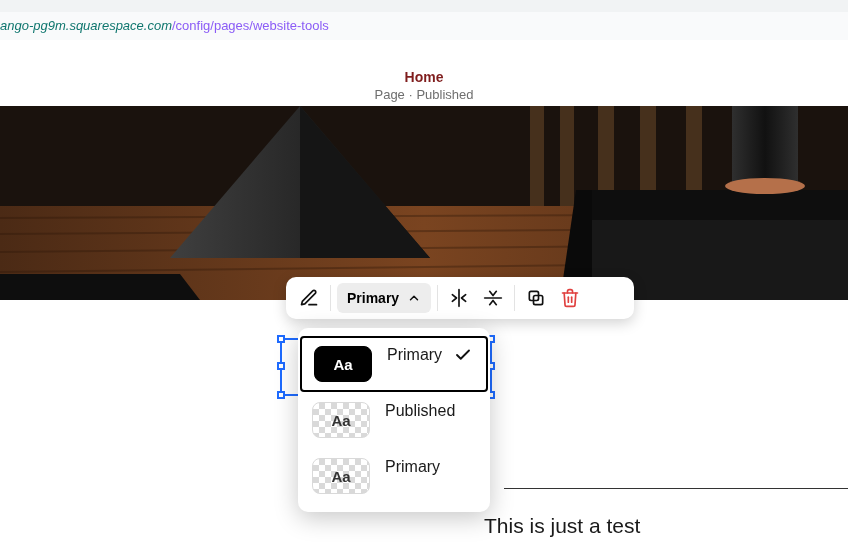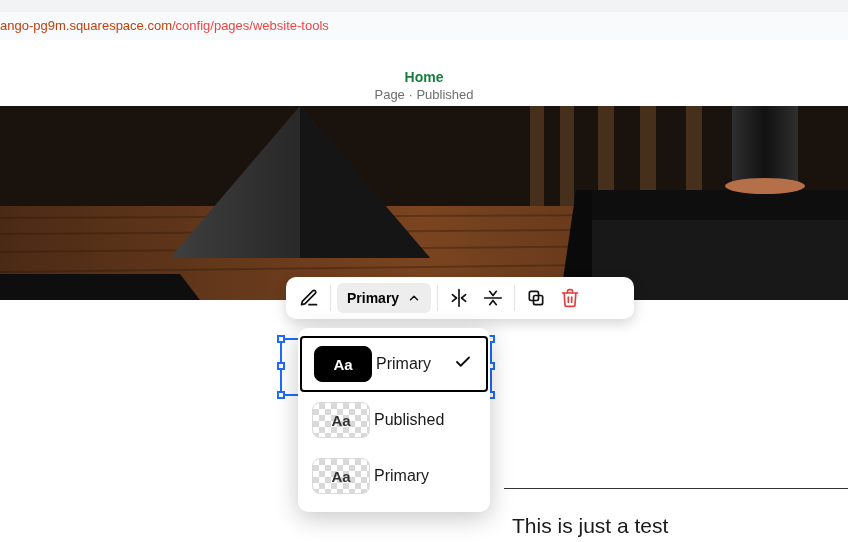--- a/index.html
+++ b/index.html
@@ -1,32 +1,32 @@
 <!DOCTYPE html>
 <html><head>
 <meta charset="utf-8">
 <style>
   * { box-sizing: border-box; margin: 0; padding: 0; }
   html, body { width: 848px; height: 542px; font-family: -apple-system, BlinkMacSystemFont, "Segoe UI", Helvetica, Arial, sans-serif; background: #fff; overflow: hidden; }
   .browser-bar { width: 100%; height: 12px; background: #f1f3f4; }
   .url-bar { width: 100%; height: 28px; background: #f9fafb; padding: 4px 0 0 0; font-size: 13px; color: #5f6368; line-height: 20px; }
-  .url-bar .dark { color: #c2410c; }
-  .url-bar .light { color: #ef4444; }
+  .url-bar .dark { color: #0f766e; font-style: italic; }
+  .url-bar .light { color: #8b5cf6; }
   .header {
     width: 100%; height: 66px; display: flex; flex-direction: column; align-items: center; justify-content: center; gap: 2px;
   }
-  .header .title { font-weight: 700; font-size: 14px; color: #15803d; margin-top: 24px; }
+  .header .title { font-weight: 700; font-size: 14px; color: #7f1d1d; margin-top: 24px; }
   .header .subtitle { font-size: 13px; color: #6e6e6e; }
   .hero {
     position: relative; width: 100%; height: 194px; overflow: hidden; background: #1a1210;
   }
   .hero svg { position: absolute; inset: 0; width: 100%; height: 100%; }
   .content { position: relative; width: 100%; height: 242px; }
   .divider { position:absolute; left:504px; top:188px; width:344px; height:1px; background:#333; }
-  .body-text { position: absolute; left: 512px; top: 214px; font-size: 21px; color: #1a1a1a; }
+  .body-text { position: absolute; left: 484px; top: 214px; font-size: 21px; color: #1a1a1a; }
   
   .selection {
     position: absolute; left: 280px; top: 38px; width: 212px; height: 58px;
     border: 2px solid #1E6BFF;
   }
   .handle {
     position: absolute; width: 8px; height: 8px; background: #fff; border: 2px solid #1E6BFF;
   }
   .h-tl { left:-5px; top:-5px; } .h-tr { right:-5px; top:-5px; }
   .h-bl { left:-5px; bottom:-5px; } .h-br { right:-5px; bottom:-5px; }
@@ -51,21 +51,21 @@
   .style-chip svg { width:14px; height:14px; }
 
   
   .dropdown {
     position: absolute; left: 298px; top: 28px; width: 192px; 
     background:#fff; border-radius: 10px; box-shadow: 0 6px 24px rgba(0,0,0,0.22);
     padding: 8px 0;
     z-index: 10;
   }
   .dd-item {
-    display:flex; align-items:center; gap:4px; padding: 10px 14px; cursor:pointer; position:relative;
+    display:flex; gap:15px; padding: 10px 14px; cursor:pointer; position:relative;
   }
   .dd-item.selected { border:2px solid #000; border-radius:4px; margin:0 2px; padding:8px 12px; }
   .swatch {
     width: 58px; height: 36px; border-radius: 8px; display:flex; align-items:center; justify-content:center;
     font-weight:700; font-size:15px; border:1px solid #d9d9d9;
   }
   .swatch.black { background:#000; color:#fff; border-color:#000; }
   .swatch.checker {
     background-image:
       linear-gradient(45deg,#d9d9d9 25%,transparent 25%),

